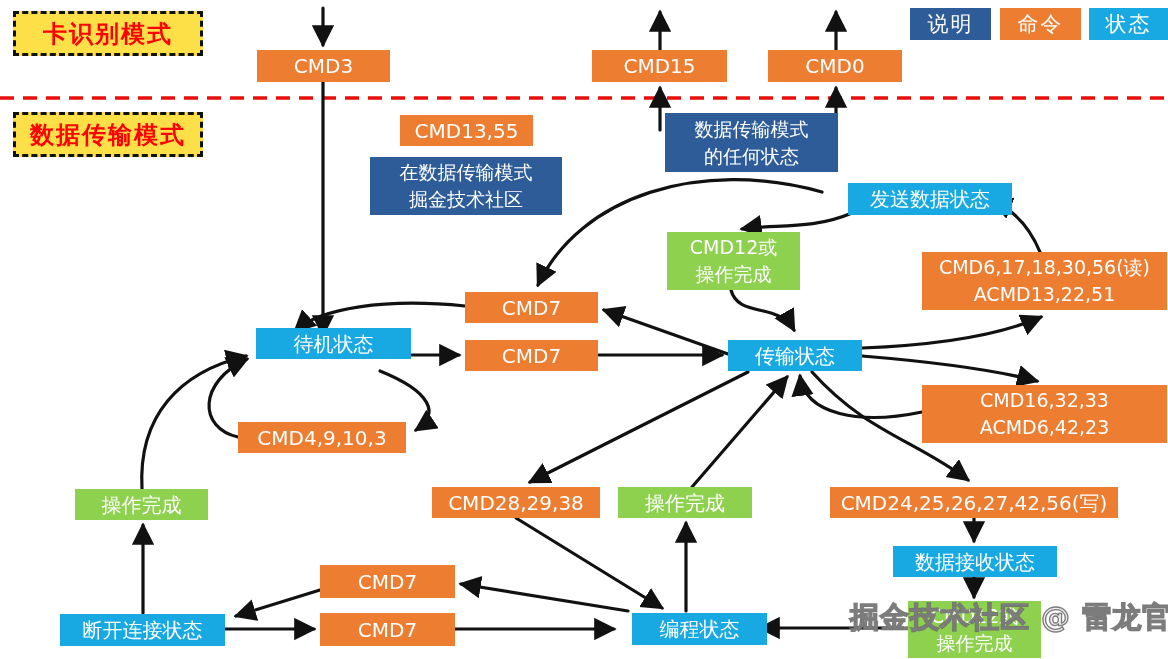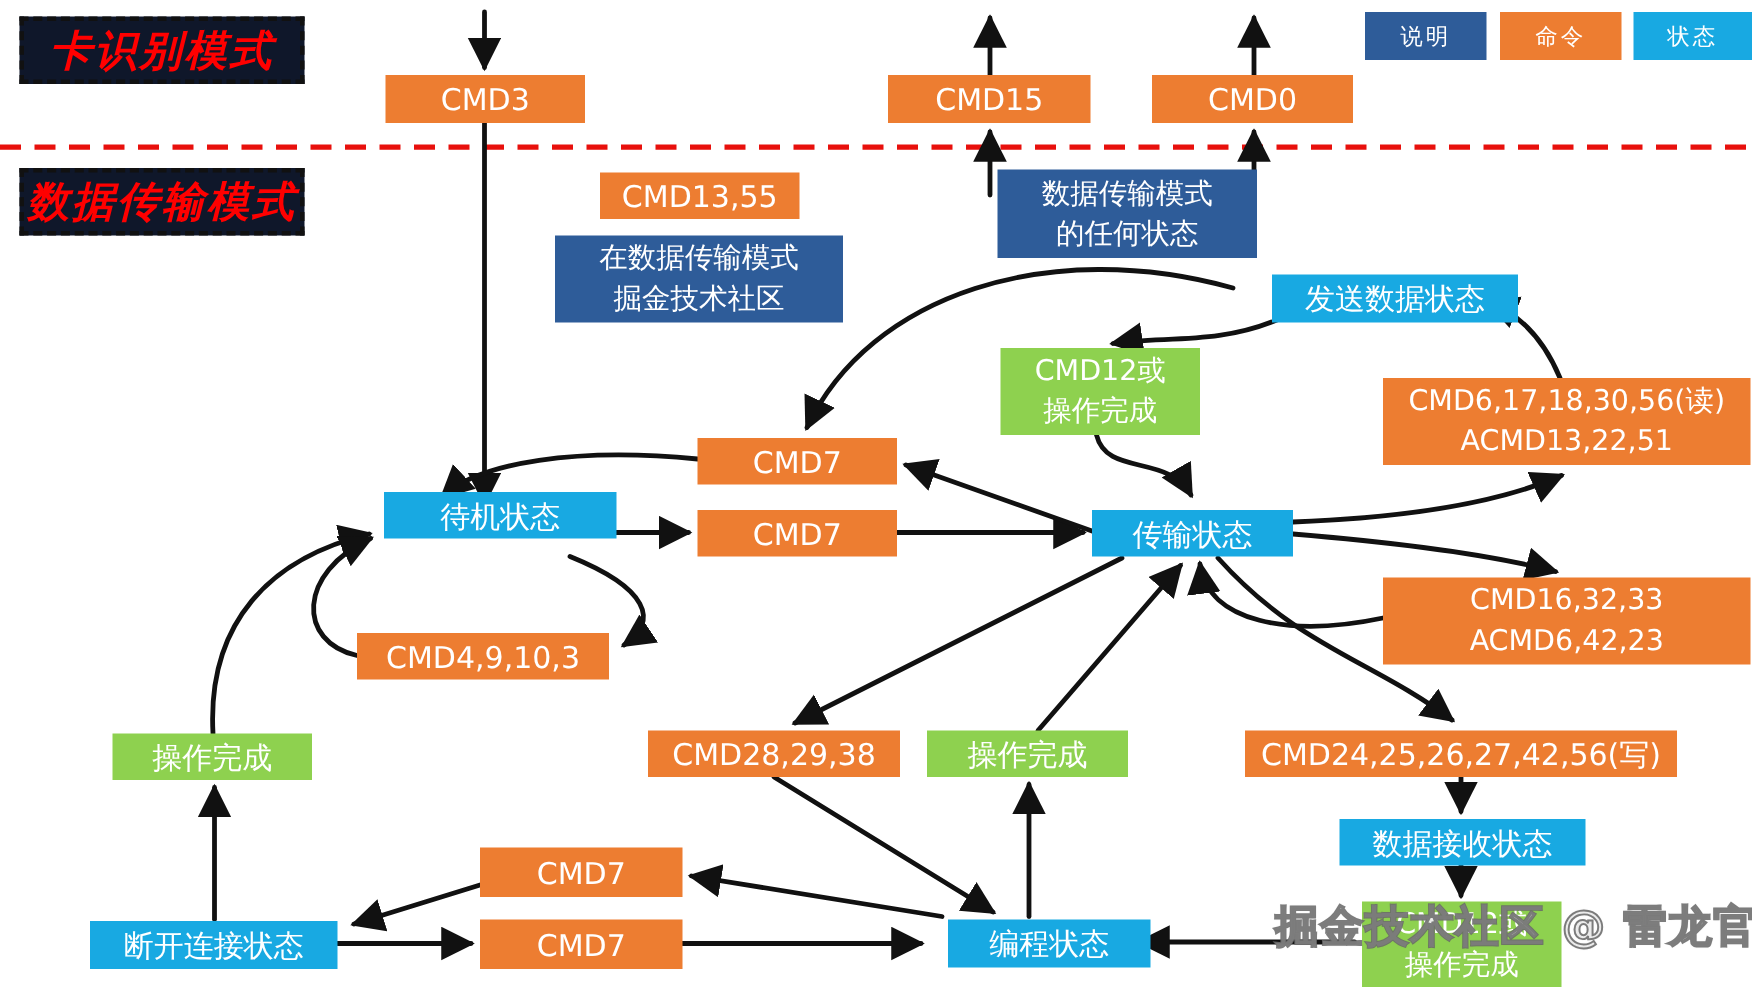--- a/index.html
+++ b/index.html
@@ -7,23 +7,23 @@
   #stage{position:relative;width:1168px;height:659px;background:#ffffff;overflow:hidden;}
   #arrows{position:absolute;left:0;top:0;z-index:1;}
   .box{position:absolute;z-index:2;display:flex;align-items:center;justify-content:center;
        color:#fff;font-size:20px;text-align:center;white-space:pre-line;line-height:26px;box-sizing:border-box;}
   .command{background:var(--command-orange,#ED7D31);}
   .state{background:var(--state-blue,#18A9E2);}
   .note{background:var(--note-blue,#2E5C99);}
   .event{background:var(--event-green,#8ED14F);}
   .ml{font-size:19px;line-height:27px;}
   .modebox{position:absolute;z-index:3;display:flex;align-items:center;justify-content:center;
-       border:3px dashed #111;color:var(--mode-text-red,#FF0000);font-weight:bold;font-size:28px;
-       letter-spacing:2px;background:#0f172a;box-sizing:border-box;font-style:italic;}
-  .legendbox{font-size:15px;letter-spacing:2px;}
+       border:3px dashed #111;color:var(--mode-text-red,#FF0000);font-weight:bold;font-size:24px;
+       letter-spacing:2px;background:#fde047;box-sizing:border-box;}
+  .legendbox{font-size:21px;letter-spacing:2px;}
   .watermark{position:absolute;left:850px;top:598px;width:320px;z-index:6;font-size:29px;font-weight:bold;
        letter-spacing:1px;color:rgba(255,255,255,0.80);-webkit-text-stroke:1.3px rgba(105,105,105,0.85);
        text-shadow:0 0 1px rgba(90,90,90,0.6);white-space:nowrap;}
   path.edge{stroke:var(--arrow-black,#111);stroke-width:3.2;fill:none;stroke-linecap:round;}
   #divider{stroke:var(--divider-red,#E8100C);stroke-width:3.5;stroke-dasharray:14 9;}
 </style>
 </head>
 <body>
 
 <div id="stage">

